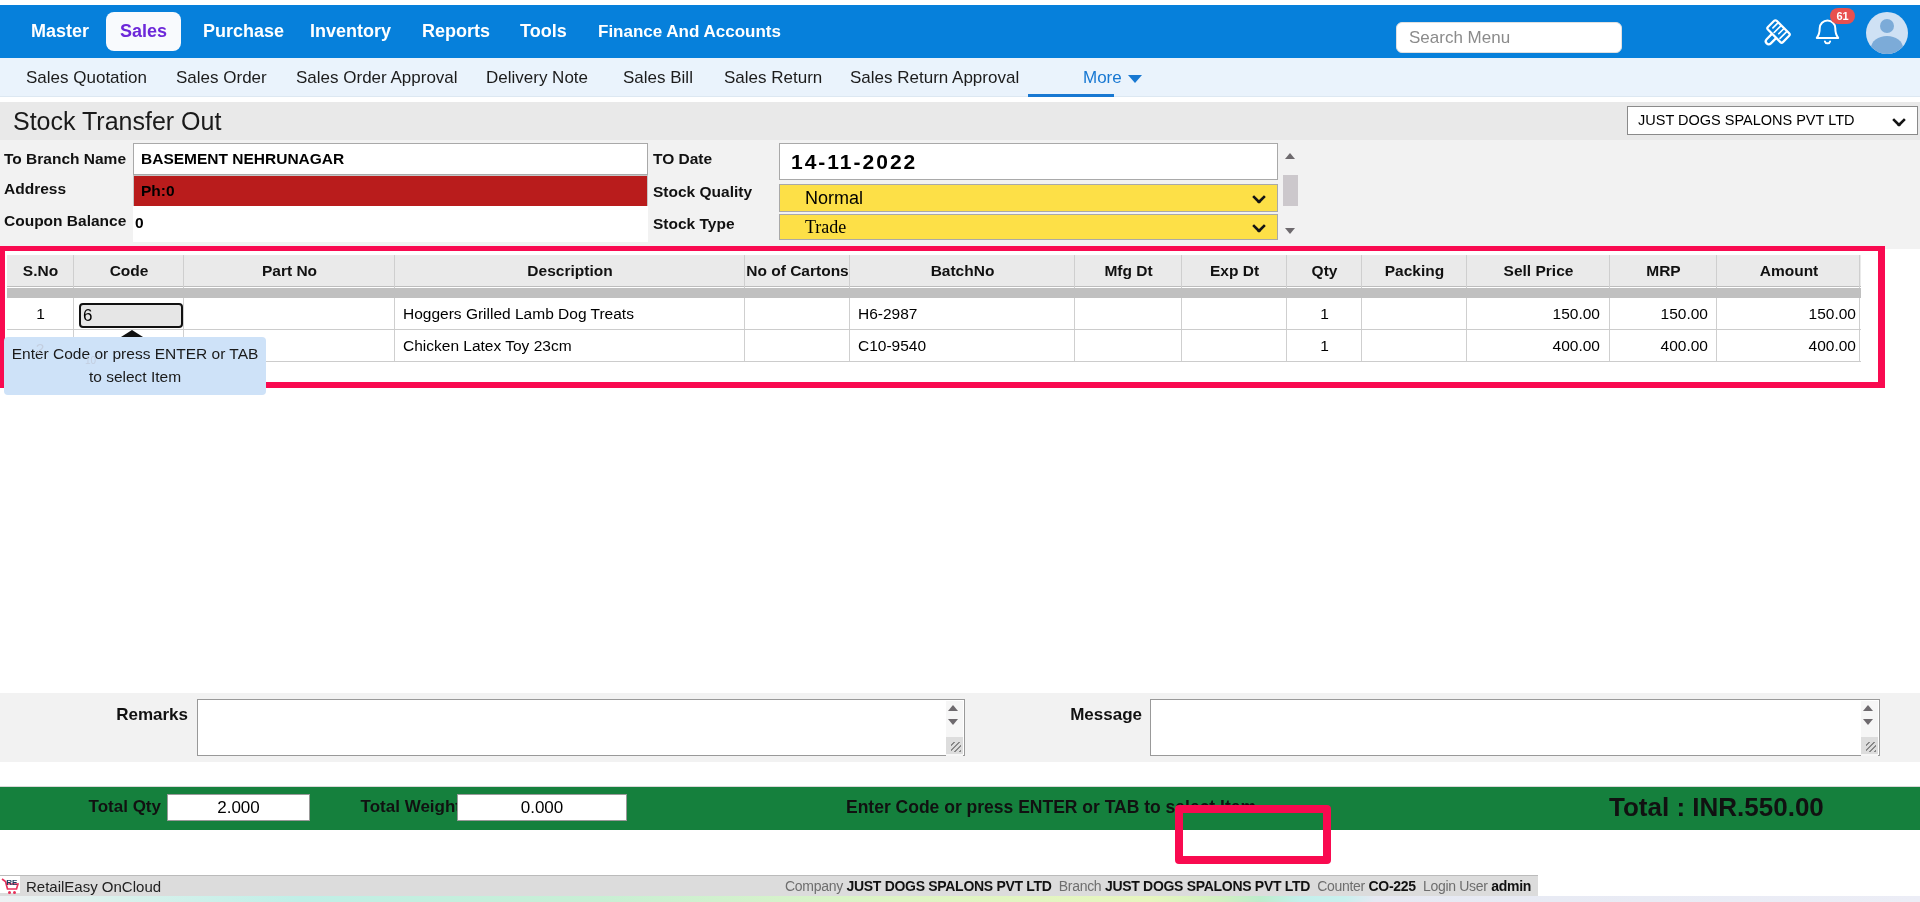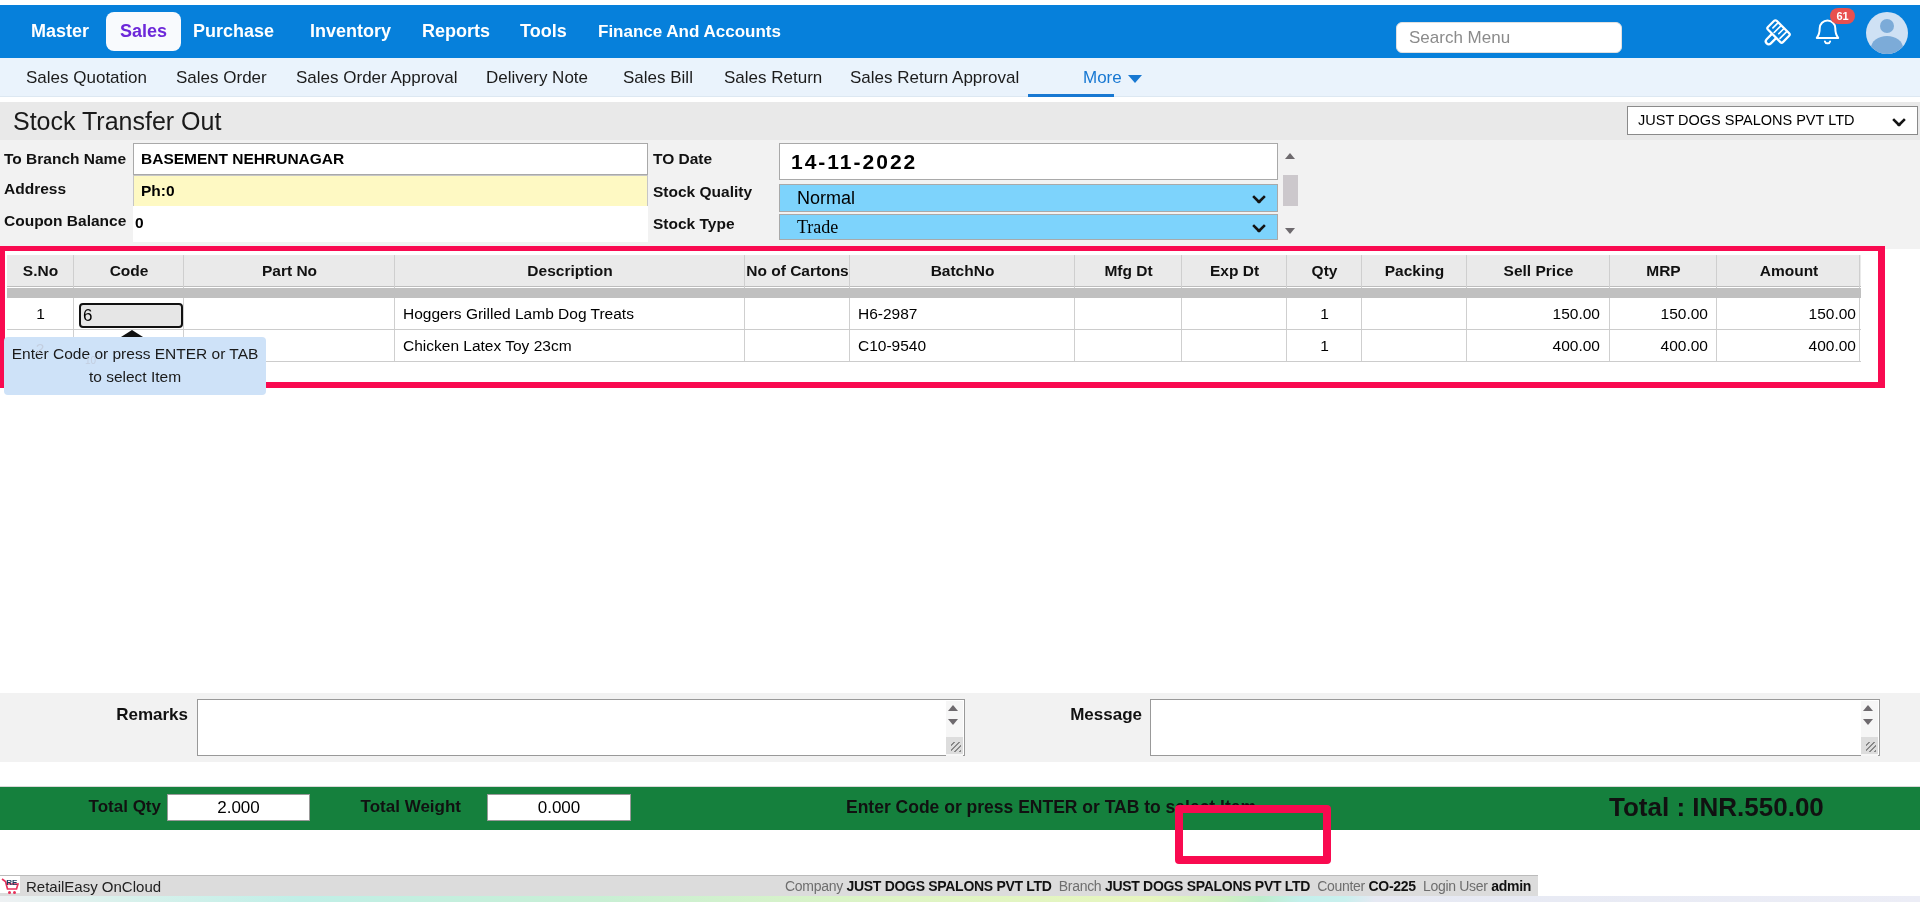--- a/index.html
+++ b/index.html
@@ -27,24 +27,24 @@
 
 #titlebar { position:absolute; left:0; top:102px; width:1920px; height:38px; background:#e9e9e9; }
 #titletext { position:absolute; left:13px; top:0; height:38px; line-height:38px; font-size:25px; color:#1a1a1a; }
 #companysel { position:absolute; left:1627px; top:106px; width:291px; height:29px; background:#fff; border:1px solid #8a8a8a; font-size:14.5px; line-height:27px; padding-left:10px; color:#000; }
 
 
 #form { position:absolute; left:0; top:140px; width:1920px; height:109px; background:#f2f2f2; }
 .flabel { position:absolute; left:4px; font-weight:bold; font-size:15.5px; color:#111; }
 .flabel2 { position:absolute; left:653px; font-weight:bold; font-size:15.5px; color:#111; }
 #inp-branch { position:absolute; left:133px; top:3px; width:515px; height:32px; background:#fff; border:1px solid #a9a9a9; font-weight:bold; font-size:15.5px; line-height:30px; padding-left:7px; }
-#inp-addr { position:absolute; left:133px; top:35px; width:515px; height:36px; background:#fef9c3; border:1px solid #c6c6c6; font-weight:bold; font-size:15.5px; line-height:29px; padding-left:7px; }
+#inp-addr { position:absolute; left:133px; top:35px; width:515px; height:36px; background:#b91c1c; border:1px solid #c6c6c6; font-weight:bold; font-size:15.5px; line-height:29px; padding-left:7px; }
 #inp-coupon { position:absolute; left:133px; top:66px; width:515px; height:36px; background:#fff; font-weight:bold; font-size:15.5px; line-height:34px; padding-left:2px; }
 #inp-date { position:absolute; left:779px; top:3px; width:499px; height:37px; background:#fff; border:1px solid #a9a9a9; font-weight:bold; font-size:21px; line-height:35px; padding-left:11px; letter-spacing:2px; }
-.sel { position:absolute; left:779px; width:499px; background:#7dd3fc; border:1px solid #a9a9a9; font-size:18px; padding-left:17px; color:#000; }
+.sel { position:absolute; left:779px; width:499px; background:#fde047; border:1px solid #a9a9a9; font-size:18px; padding-left:25px; color:#000; }
 .chev { position:absolute; right:13px; width:10px; height:10px; border-right:3px solid #151515; border-bottom:3px solid #151515; transform:rotate(45deg); border-bottom-right-radius:2px; }
 
 #fsb { position:absolute; left:1283px; top:4px; width:15px; height:100px; }
 .tri-up { width:0; height:0; border-left:5px solid transparent; border-right:5px solid transparent; border-bottom:6px solid #6e6a6e; }
 .tri-down { width:0; height:0; border-left:5px solid transparent; border-right:5px solid transparent; border-top:6px solid #6e6a6e; }
 #fsb-thumb { position:absolute; left:0; top:31px; width:15px; height:31px; background:#ccc8cc; }
 
 
 #pinkbox { position:absolute; left:0px; top:246px; width:1885px; height:142px; border-style:solid; border-color:#f90a50; border-width:5px 7px 6px 5px; }
 #tbl { position:absolute; left:7px; top:255px; width:1854px; height:127px; background:#fff; }
@@ -74,21 +74,21 @@
 #footer { position:absolute; left:0; top:875px; width:1538px; height:21px; background:#dcdcdc; border-top:1px solid #bbb; }
 #rainbow { position:absolute; left:0; top:896px; width:1920px; height:6px; background:linear-gradient(90deg,#eef1f3 0px,#d9f1ec 120px,#c0efe7 300px,#c8efd4 600px,#def4c4 900px,#e7f6bf 1150px,#d2f0c2 1220px,#bdeccc 1260px,#c4f0ec 1300px,#c9f0ee 1345px,#e6e9f3 1375px,#ecedf6 1920px); }
 </style>
 </head>
 <body>
 <div id="page">
 
   <div id="bluebar">
     <div class="topitem" style="left:31px;">Master</div>
     <div id="salespill">Sales</div>
-    <div class="topitem" style="left:193px;">Purchase</div>
+    <div class="topitem" style="left:203px;">Purchase</div>
     <div class="topitem" style="left:310px;">Inventory</div>
     <div class="topitem" style="left:422px;">Reports</div>
     <div class="topitem" style="left:520px;">Tools</div>
     <div class="topitem" style="left:598px; font-size:17px;">Finance And Accounts</div>
     <div id="searchbox">Search Menu</div>
     <svg class="abs" style="left:1756px; top:16px; overflow:visible;" width="33" height="33" viewBox="0 0 28 28">
       <g transform="rotate(45 14 14)" stroke="#fff" fill="none" stroke-linecap="round" stroke-linejoin="round">
         <rect x="5" y="1.5" width="18" height="10.5" rx="1.5" stroke-width="1.9"></rect>
         <path d="M8.5 2 v6 M12 2 v8 M15.5 2 v6 M19 2 v8" stroke-width="1.4"></path>
         <path d="M11.5 12.5 v6 a2.5 2.5 0 0 0 5 0 v-6" stroke-width="1.9"></path>
@@ -214,21 +214,21 @@
         <div class="tri-up" style="position:absolute; left:2px; top:4px;"></div>
         <div class="tri-down" style="position:absolute; left:2px; top:18px;"></div>
       </div>
       <div class="ta-rs"></div>
     </div>
   </div>
   <div id="totrow">
     <div class="blabel" style="left:0px; top:10px; width:161px; text-align:right;">Total Qty</div>
     <div class="tinp" style="left:167px; width:143px;">2.000</div>
     <div class="blabel" style="left:300px; top:10px; width:161px; text-align:right;">Total Weight</div>
-    <div class="tinp" style="left:487px; width:144px;">0.000</div>
+    <div class="tinp" style="left:457px; width:170px;">0.000</div>
     <div class="blabel" style="left:846px; top:10px; font-size:17.5px;">Enter Code or press ENTER or TAB to select Item</div>
     <div class="blabel" style="left:1609px; top:5px; font-size:26px;">Total : INR.550.00</div>
   </div>
   <div id="pinkbtn"></div>
   <div id="footer">
     <div class="abs" style="left:0; top:0; width:20px; height:17px; background:#fff;"></div>
     <svg class="abs" style="left:1px; top:1px;" width="18" height="18" viewBox="0 0 18 18">
       <path d="M1 2 l3.5 2.5 2 7.5 h9 l1.5 -5 h-11" fill="none" stroke="#e8315b" stroke-width="1.7"></path>
       <circle cx="8.5" cy="15.5" r="1.5" fill="#e8315b"></circle>
         <circle cx="13.5" cy="15.5" r="1.5" fill="#e8315b"></circle>

